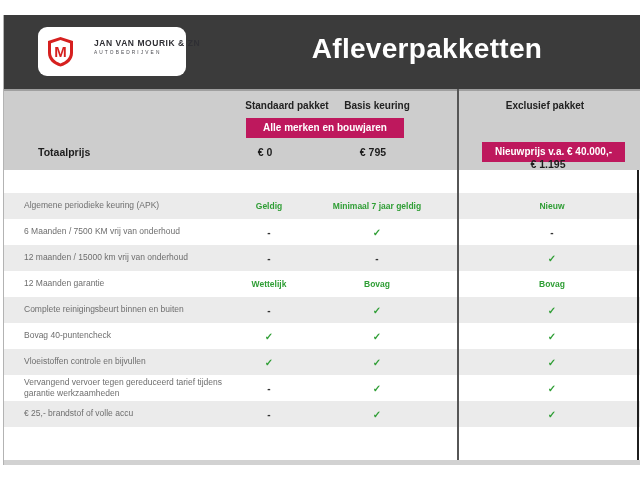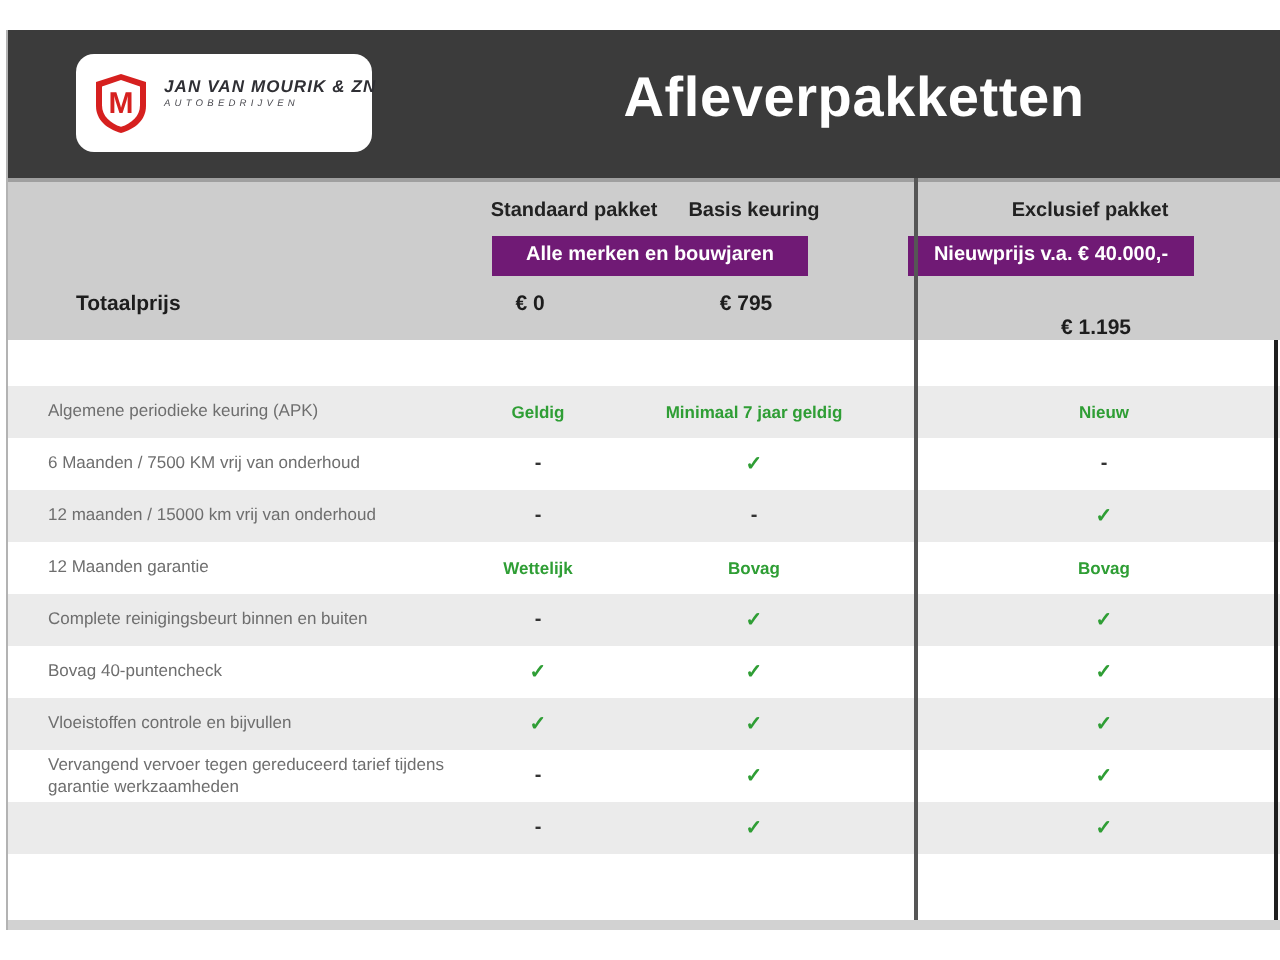--- a/index.html
+++ b/index.html
@@ -8,40 +8,40 @@
     background:#ffffff;
     font-family:"Liberation Sans", sans-serif;
     -webkit-font-smoothing:antialiased;
   }
   .page-left-line{position:absolute;left:3px;top:15px;height:450px;width:1px;background:#b3b3b3;}
 
   
   .topbar{position:absolute;left:4px;right:0;top:15px;height:74px;background:#3b3b3b;}
   .logo-card{position:absolute;left:34px;top:12px;width:148px;height:49px;background:#ffffff;border-radius:9px;}
   .shield{position:absolute;left:9px;top:9px;width:27px;height:31px;}
-  .brand-text{position:absolute;left:44px;top:11px;font-style:italic;}
+  .brand-text{position:absolute;left:56px;top:11px;}
   .brand-name{font-size:8.5px;font-weight:bold;letter-spacing:0.55px;color:#2f2f34;white-space:nowrap;}
   .brand-sub{font-size:4.8px;letter-spacing:2.1px;color:#4c4c52;margin-top:2px;white-space:nowrap;}
   .page-title{
     position:absolute;left:210px;right:0;top:18px;text-align:center;
     color:#ffffff;font-size:28px;font-weight:bold;letter-spacing:0.3px;
   }
 
   
   .subheader{position:absolute;left:4px;right:0;top:89px;height:81px;background:#cdcdcd;border-top:2px solid #9f9f9f;box-sizing:border-box;}
   .pkg-label{position:absolute;top:9px;font-size:10px;font-weight:bold;color:#222;text-align:center;}
   .pkg-standaard{left:235px;width:96px;}
   .pkg-basis{left:331px;width:84px;}
   .pkg-exclusief{left:481px;width:120px;}
   .badge{
-    position:absolute;top:27px;height:20px;line-height:20px;background:#701a75;
+    position:absolute;top:27px;height:20px;line-height:20px;background:#be185d;
     color:#ffffff;font-size:10px;font-weight:bold;text-align:center;white-space:nowrap;
   }
   .badge-left{left:242px;width:158px;}
-  .badge-right{left:450px;width:143px;}
+  .badge-right{left:478px;width:143px;margin-top:24px;}
   .totals-label{position:absolute;left:34px;top:55px;font-size:10.5px;font-weight:bold;color:#1d1d1d;}
   .total-value{position:absolute;top:55px;font-size:10.5px;font-weight:bold;color:#1d1d1d;text-align:center;}
   .total-standaard{left:211px;width:100px;}
   .total-basis{left:314px;width:110px;}
   .total-exclusief{left:489px;width:110px;margin-top:12px;}
 
   
   .feature-table{position:absolute;left:4px;right:0;top:193px;}
   .row{position:relative;min-height:26px;display:flex;align-items:center;}
   .row.stripe{background:#ebebeb;}
@@ -146,20 +146,21 @@
   </div>
 
   <div class="row">
     <div class="feature">Vervangend vervoer tegen gereduceerd tarief tijdens garantie werkzaamheden</div>
     <div class="cell cell-standaard dash">-</div>
     <div class="cell cell-basis check">✓</div>
     <div class="cell cell-exclusief check">✓</div>
   </div>
 
   <div class="row stripe">
+    <div class="feature">€ 25,- brandstof of  volle accu</div>
     <div class="cell cell-standaard dash">-</div>
     <div class="cell cell-basis check">✓</div>
     <div class="cell cell-exclusief check">✓</div>
   </div>
 </div>
 
 <div class="v-divider"></div>
 <div class="right-border"></div>
 <div class="bottom-bar"></div>
 

